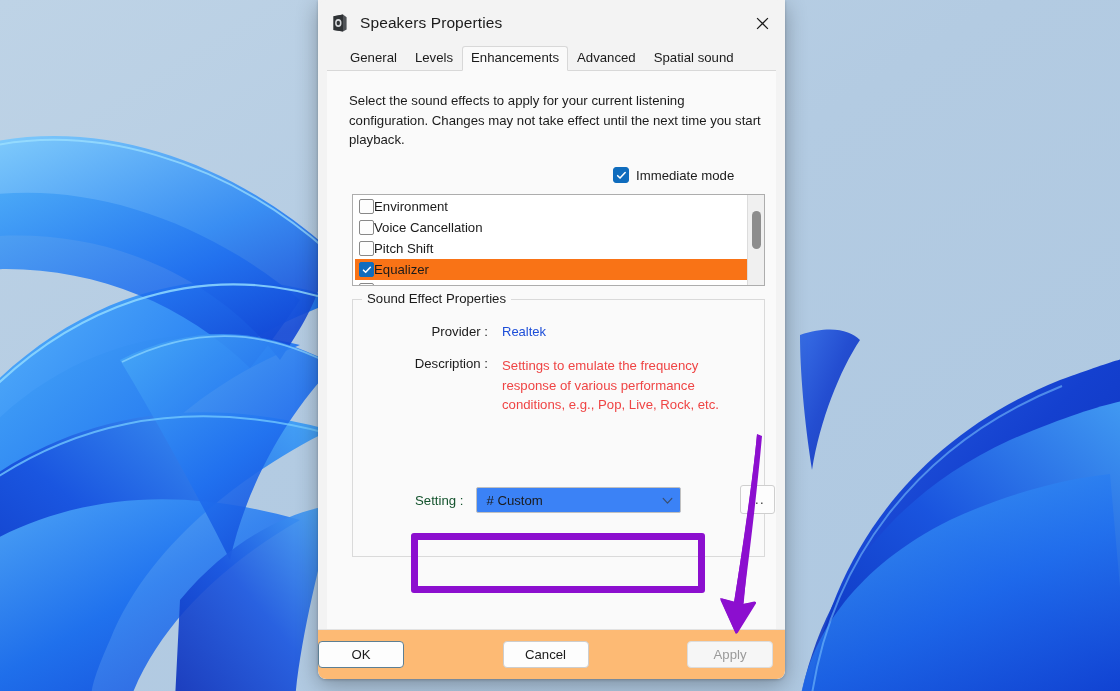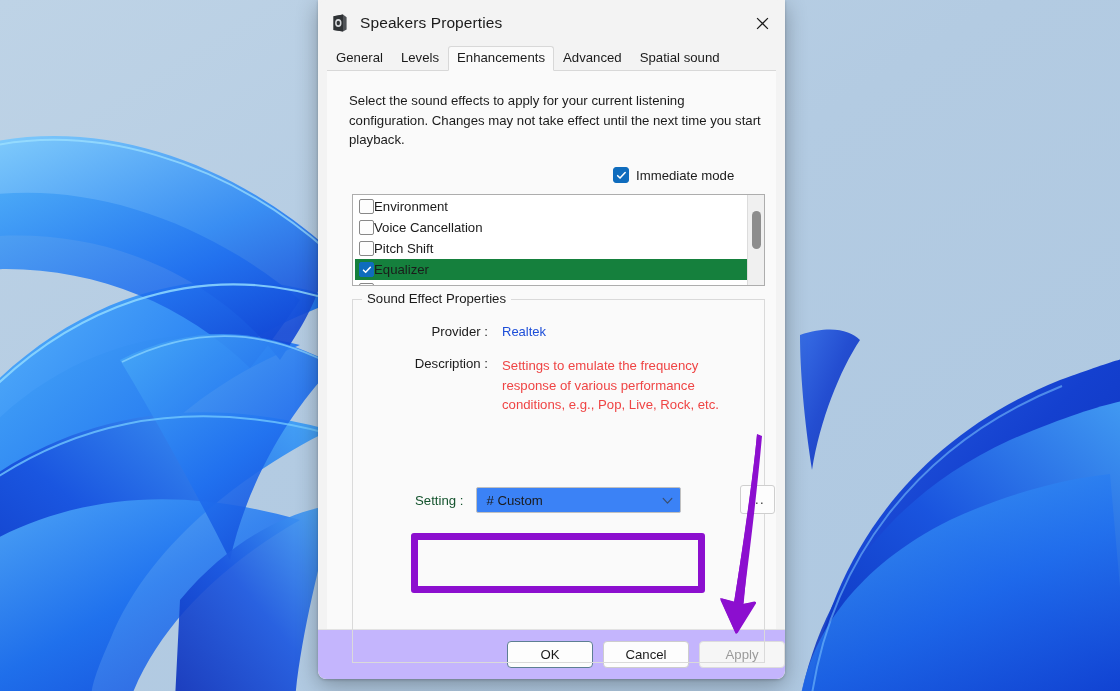--- a/index.html
+++ b/index.html
@@ -54,21 +54,21 @@
     width: 46px; height: 46px;
     display: flex; align-items: center; justify-content: center;
     cursor: default;
   }
   #close-btn svg { width: 13px; height: 13px; }
 
   
   #tabstrip {
     flex: 0 0 24px;
     display: flex; align-items: flex-end;
-    padding-left: 9px;
+    padding-left: 23px;
     background: #f3f3f3;
     position: relative;
   }
   .tab {
     font-size: 13.2px; color: #1b1b1b;
     padding: 3px 8px 4px 8px;
     border: 1px solid transparent;
     border-bottom: none;
     line-height: 16px;
     white-space: nowrap;
@@ -126,42 +126,42 @@
     border: 1px solid #adadad;
     overflow: hidden;
     display: flex;
   }
   #effects-items { flex: 1 1 auto; padding: 1px 0 0 2px; overflow: hidden; }
   .effect-row {
     display: flex; align-items: center; 
     height: 21px; padding-left: 4px; padding-right: 4px;
     cursor: default;
   }
-  .effect-row.selected { background: #15803d; }
+  .effect-row.selected { background: #f97316; }
   .effect-row .cb { width: 15px; height: 15px; flex: 0 0 15px; border-radius: 2px; }
   .effect-row .cb svg { width: 10px; height: 10px; }
   .effect-label { font-size: 13.2px; color: #1b1b1b; white-space: nowrap; }
 
   #list-scrollbar {
     flex: 0 0 17px; background: #f0f0f0;
     border-left: 1px solid #dcdcdc;
     position: relative;
   }
   #list-thumb {
     position: absolute; left: 4px; top: 16px;
     width: 9px; height: 38px;
     background: #8d8d8d; border-radius: 5px;
     cursor: default;
   }
 
   
   #sep-group {
     position: absolute;
     left: 25px; top: 228px;
-    width: 413px; height: 364px;
+    width: 413px; height: 258px;
     border: 1px solid #dadada;
     background: transparent;
   }
   #sep-legend {
     position: absolute; left: 9px; top: -9px;
     background: #fafafa; padding: 0 5px;
     font-size: 13.2px; color: #1b1b1b;
   }
 
   .field-row { position: absolute; display: flex; }
@@ -206,24 +206,24 @@
     left: 84px; top: 462px;
     width: 294px; height: 60px;
     border: 7px solid #8c0fcf;
     border-radius: 3px;
     pointer-events: none; z-index: 40;
   }
 
   
   #footer {
     flex: 0 0 50px;
-    background: #c4b5fd;
+    background: #fdba74;
     border-top: 1px solid #e2e2e2;
-    display: flex; align-items: center; justify-content: flex-end;
-    gap: 10px; padding-right: 0;
+    display: flex; align-items: center; justify-content: space-between;
+    gap: 10px; padding-right: 12px;
     border-radius: 0 0 8px 8px;
   }
   .btn {
     width: 86px; height: 27px;
     background: #fdfdfd;
     border: 1px solid #cdcdcd; border-radius: 4px;
     font-size: 13.2px; color: #1b1b1b;
     display: flex; align-items: center; justify-content: center;
     cursor: default;
   }

